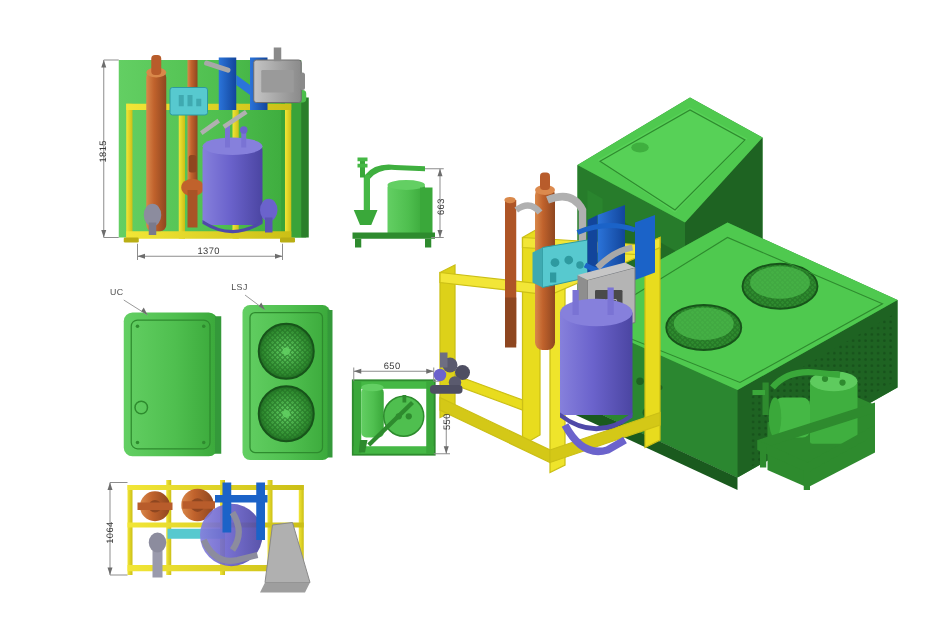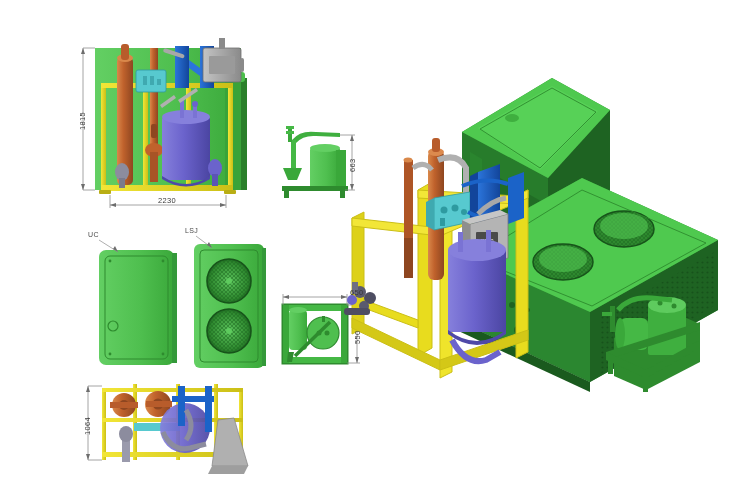--- a/index.html
+++ b/index.html
@@ -431,24 +431,24 @@
           <polygon points="646,370 700,340 700,348 646,378"></polygon>
           <rect x="608" y="358" width="5" height="16"></rect>
           <rect x="643" y="376" width="5" height="16"></rect>
           <rect x="694" y="344" width="5" height="16"></rect>
         </g>
       </g>
     </g>
   </svg>
 
   <div class="dim vert" style="left:78px;top:130px;">1815</div>
-  <div class="dim" style="left:158px;top:196px;">2230</div>
+  <div class="dim" style="left:158px;top:196px;">1370</div>
   <div class="dim vert" style="left:348px;top:172px;">663</div>
 
   <div class="lead" style="left:88px;top:231px;">UC</div>
   <div class="lead" style="left:185px;top:227px;">LSJ</div>
 
-  <div class="dim" style="left:307px;top:288px;margin-left:43px;">650</div>
+  <div class="dim" style="left:307px;top:288px;">650</div>
   <div class="dim vert" style="left:353px;top:344px;">550</div>
 
   <div class="dim vert" style="left:83px;top:435px;">1064</div>
 
 </div>
 
 </body></html>

